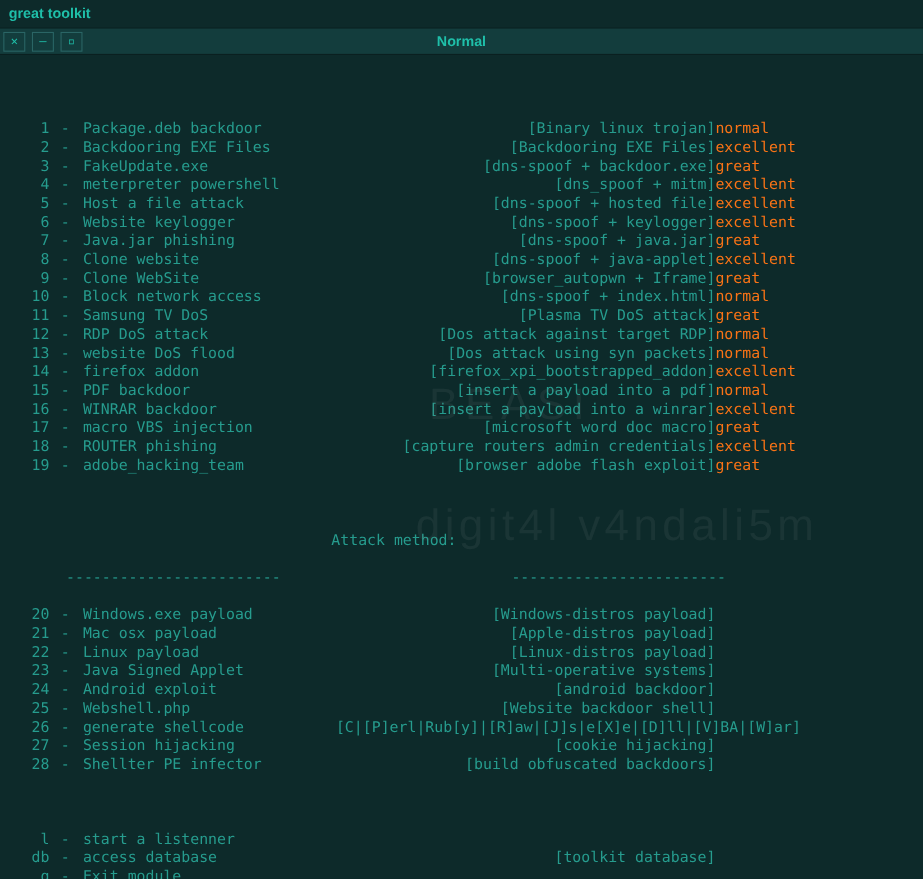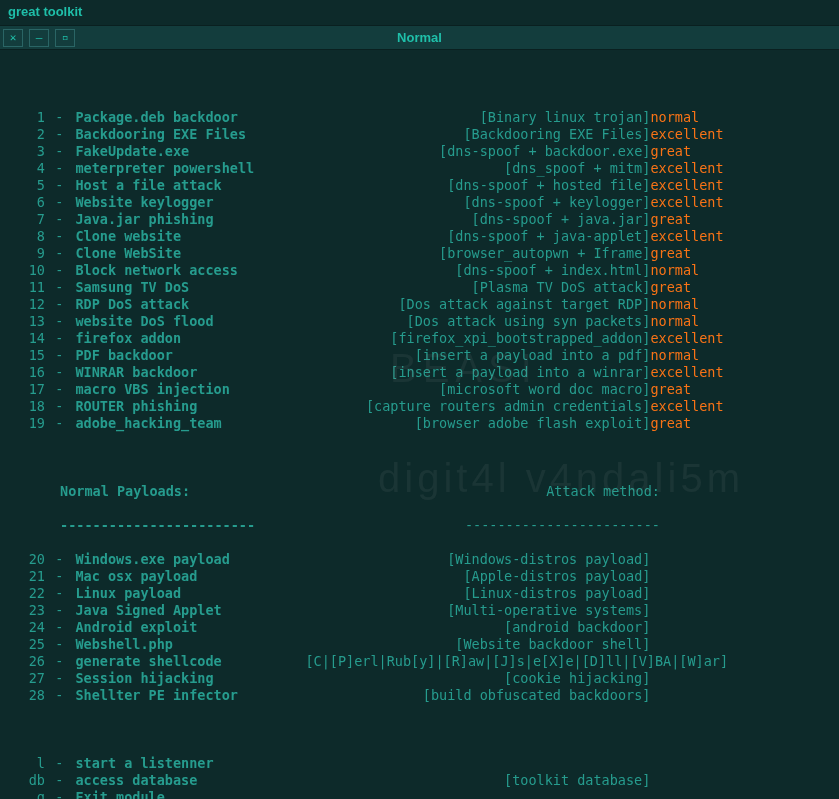--- a/index.html
+++ b/index.html
@@ -67,21 +67,21 @@
     font-family:sans-serif;
   }
   .wm1 { top:310px; left:390px; }
   .wm2 { top:420px; left:378px; font-size:40px; letter-spacing:4px;}
   .idx { color:#269c8e; }
   .name { color:#269c8e; }
   .desc { color:#269c8e; }
   .rating { color:#f97316; }
   .row { display:flex; }
   .col-idx  { display:inline-block; width:35px; text-align:right; }
-  .col-name { display:inline-block; width:245px;font-weight:bold; }
+  .col-name { display:inline-block; width:245px; }
   .col-desc { display:inline-block; width:355px;text-align:right; }
   .col-rate { display:inline-block; }
   .hdr { color:#269c8e; }
   .dashes { color:#269c8e; }
 </style>
 </head>
 <body>
 
 <div class="titlebar">
   <span>great toolkit</span>
@@ -94,21 +94,20 @@
   <div class="toolbar-title">Normal</div>
 </div>
 
 <div class="term">
 <div class="watermark wm1">BEASI</div>
 <div class="watermark wm2">digit4l v4ndali5m</div>
 <div id="rows1"><div class="row"><span class="col-idx idx">1</span><span style="display: inline-block; width: auto; white-space: pre; padding: 0px 4px 0px 2px;"> - </span><span class="col-name name" style="width: 230px;">Package.deb backdoor</span><span class="col-desc desc" style="width: 345px;">[Binary linux trojan]</span><span class="col-rate rating">normal</span></div><div class="row"><span class="col-idx idx">2</span><span style="display: inline-block; width: auto; white-space: pre; padding: 0px 4px 0px 2px;"> - </span><span class="col-name name" style="width: 230px;">Backdooring EXE Files</span><span class="col-desc desc" style="width: 345px;">[Backdooring EXE Files]</span><span class="col-rate rating">excellent</span></div><div class="row"><span class="col-idx idx">3</span><span style="display: inline-block; width: auto; white-space: pre; padding: 0px 4px 0px 2px;"> - </span><span class="col-name name" style="width: 230px;">FakeUpdate.exe</span><span class="col-desc desc" style="width: 345px;">[dns-spoof + backdoor.exe]</span><span class="col-rate rating">great</span></div><div class="row"><span class="col-idx idx">4</span><span style="display: inline-block; width: auto; white-space: pre; padding: 0px 4px 0px 2px;"> - </span><span class="col-name name" style="width: 230px;">meterpreter powershell</span><span class="col-desc desc" style="width: 345px;">[dns_spoof + mitm]</span><span class="col-rate rating">excellent</span></div><div class="row"><span class="col-idx idx">5</span><span style="display: inline-block; width: auto; white-space: pre; padding: 0px 4px 0px 2px;"> - </span><span class="col-name name" style="width: 230px;">Host a file attack</span><span class="col-desc desc" style="width: 345px;">[dns-spoof + hosted file]</span><span class="col-rate rating">excellent</span></div><div class="row"><span class="col-idx idx">6</span><span style="display: inline-block; width: auto; white-space: pre; padding: 0px 4px 0px 2px;"> - </span><span class="col-name name" style="width: 230px;">Website keylogger</span><span class="col-desc desc" style="width: 345px;">[dns-spoof + keylogger]</span><span class="col-rate rating">excellent</span></div><div class="row"><span class="col-idx idx">7</span><span style="display: inline-block; width: auto; white-space: pre; padding: 0px 4px 0px 2px;"> - </span><span class="col-name name" style="width: 230px;">Java.jar phishing</span><span class="col-desc desc" style="width: 345px;">[dns-spoof + java.jar]</span><span class="col-rate rating">great</span></div><div class="row"><span class="col-idx idx">8</span><span style="display: inline-block; width: auto; white-space: pre; padding: 0px 4px 0px 2px;"> - </span><span class="col-name name" style="width: 230px;">Clone website</span><span class="col-desc desc" style="width: 345px;">[dns-spoof + java-applet]</span><span class="col-rate rating">excellent</span></div><div class="row"><span class="col-idx idx">9</span><span style="display: inline-block; width: auto; white-space: pre; padding: 0px 4px 0px 2px;"> - </span><span class="col-name name" style="width: 230px;">Clone WebSite</span><span class="col-desc desc" style="width: 345px;">[browser_autopwn + Iframe]</span><span class="col-rate rating">great</span></div><div class="row"><span class="col-idx idx">10</span><span style="display: inline-block; width: auto; white-space: pre; padding: 0px 4px 0px 2px;"> - </span><span class="col-name name" style="width: 230px;">Block network access</span><span class="col-desc desc" style="width: 345px;">[dns-spoof + index.html]</span><span class="col-rate rating">normal</span></div><div class="row"><span class="col-idx idx">11</span><span style="display: inline-block; width: auto; white-space: pre; padding: 0px 4px 0px 2px;"> - </span><span class="col-name name" style="width: 230px;">Samsung TV DoS</span><span class="col-desc desc" style="width: 345px;">[Plasma TV DoS attack]</span><span class="col-rate rating">great</span></div><div class="row"><span class="col-idx idx">12</span><span style="display: inline-block; width: auto; white-space: pre; padding: 0px 4px 0px 2px;"> - </span><span class="col-name name" style="width: 230px;">RDP DoS attack</span><span class="col-desc desc" style="width: 345px;">[Dos attack against target RDP]</span><span class="col-rate rating">normal</span></div><div class="row"><span class="col-idx idx">13</span><span style="display: inline-block; width: auto; white-space: pre; padding: 0px 4px 0px 2px;"> - </span><span class="col-name name" style="width: 230px;">website DoS flood</span><span class="col-desc desc" style="width: 345px;">[Dos attack using syn packets]</span><span class="col-rate rating">normal</span></div><div class="row"><span class="col-idx idx">14</span><span style="display: inline-block; width: auto; white-space: pre; padding: 0px 4px 0px 2px;"> - </span><span class="col-name name" style="width: 230px;">firefox addon</span><span class="col-desc desc" style="width: 345px;">[firefox_xpi_bootstrapped_addon]</span><span class="col-rate rating">excellent</span></div><div class="row"><span class="col-idx idx">15</span><span style="display: inline-block; width: auto; white-space: pre; padding: 0px 4px 0px 2px;"> - </span><span class="col-name name" style="width: 230px;">PDF backdoor</span><span class="col-desc desc" style="width: 345px;">[insert a payload into a pdf]</span><span class="col-rate rating">normal</span></div><div class="row"><span class="col-idx idx">16</span><span style="display: inline-block; width: auto; white-space: pre; padding: 0px 4px 0px 2px;"> - </span><span class="col-name name" style="width: 230px;">WINRAR backdoor</span><span class="col-desc desc" style="width: 345px;">[insert a payload into a winrar]</span><span class="col-rate rating">excellent</span></div><div class="row"><span class="col-idx idx">17</span><span style="display: inline-block; width: auto; white-space: pre; padding: 0px 4px 0px 2px;"> - </span><span class="col-name name" style="width: 230px;">macro VBS injection</span><span class="col-desc desc" style="width: 345px;">[microsoft word doc macro]</span><span class="col-rate rating">great</span></div><div class="row"><span class="col-idx idx">18</span><span style="display: inline-block; width: auto; white-space: pre; padding: 0px 4px 0px 2px;"> - </span><span class="col-name name" style="width: 230px;">ROUTER phishing</span><span class="col-desc desc" style="width: 345px;">[capture routers admin credentials]</span><span class="col-rate rating">excellent</span></div><div class="row"><span class="col-idx idx">19</span><span style="display: inline-block; width: auto; white-space: pre; padding: 0px 4px 0px 2px;"> - </span><span class="col-name name" style="width: 230px;">adobe_hacking_team</span><span class="col-desc desc" style="width: 345px;">[browser adobe flash exploit]</span><span class="col-rate rating">great</span></div></div>
 <div style="height:17px"></div>
 <div class="row">
   <span class="col-idx"></span><span style="width:15px;display:inline-block"></span>
-  <span class="col-name hdr">Normal Payloads:</span>
   <span class="col-desc hdr">Attack method:</span>
 </div>
 <div class="row">
   <span class="col-idx"></span><span style="width:15px;display:inline-block"></span>
   <span class="col-name dashes">------------------------</span>
   <span class="col-desc dashes">------------------------</span>
 </div>
 <div id="rows2"><div class="row"><span class="col-idx idx">20</span><span style="display: inline-block; width: auto; white-space: pre; padding: 0px 4px 0px 2px;"> - </span><span class="col-name name" style="width: 230px;">Windows.exe payload</span><span class="col-desc desc" style="width: 345px;">[Windows-distros payload]</span></div><div class="row"><span class="col-idx idx">21</span><span style="display: inline-block; width: auto; white-space: pre; padding: 0px 4px 0px 2px;"> - </span><span class="col-name name" style="width: 230px;">Mac osx payload</span><span class="col-desc desc" style="width: 345px;">[Apple-distros payload]</span></div><div class="row"><span class="col-idx idx">22</span><span style="display: inline-block; width: auto; white-space: pre; padding: 0px 4px 0px 2px;"> - </span><span class="col-name name" style="width: 230px;">Linux payload</span><span class="col-desc desc" style="width: 345px;">[Linux-distros payload]</span></div><div class="row"><span class="col-idx idx">23</span><span style="display: inline-block; width: auto; white-space: pre; padding: 0px 4px 0px 2px;"> - </span><span class="col-name name" style="width: 230px;">Java Signed Applet</span><span class="col-desc desc" style="width: 345px;">[Multi-operative systems]</span></div><div class="row"><span class="col-idx idx">24</span><span style="display: inline-block; width: auto; white-space: pre; padding: 0px 4px 0px 2px;"> - </span><span class="col-name name" style="width: 230px;">Android exploit</span><span class="col-desc desc" style="width: 345px;">[android backdoor]</span></div><div class="row"><span class="col-idx idx">25</span><span style="display: inline-block; width: auto; white-space: pre; padding: 0px 4px 0px 2px;"> - </span><span class="col-name name" style="width: 230px;">Webshell.php</span><span class="col-desc desc" style="width: 345px;">[Website backdoor shell]</span></div><div class="row"><span class="col-idx idx">26</span><span style="display: inline-block; width: auto; white-space: pre; padding: 0px 4px 0px 2px;"> - </span><span class="col-name name" style="width: 230px;">generate shellcode</span><span class="col-desc desc" style="width: 345px;">[C|[P]erl|Rub[y]|[R]aw|[J]s|e[X]e|[D]ll|[V]BA|[W]ar]</span></div><div class="row"><span class="col-idx idx">27</span><span style="display: inline-block; width: auto; white-space: pre; padding: 0px 4px 0px 2px;"> - </span><span class="col-name name" style="width: 230px;">Session hijacking</span><span class="col-desc desc" style="width: 345px;">[cookie hijacking]</span></div><div class="row"><span class="col-idx idx">28</span><span style="display: inline-block; width: auto; white-space: pre; padding: 0px 4px 0px 2px;"> - </span><span class="col-name name" style="width: 230px;">Shellter PE infector</span><span class="col-desc desc" style="width: 345px;">[build obfuscated backdoors]</span></div></div>
 <div style="height:17px"></div>
 <div id="rows3"><div class="row"><span class="col-idx idx">l</span><span style="display: inline-block; width: auto; white-space: pre; padding: 0px 4px 0px 2px;"> - </span><span class="col-name name" style="width: 230px;">start a listenner</span><span class="col-desc desc" style="width: 345px;"></span></div><div class="row"><span class="col-idx idx">db</span><span style="display: inline-block; width: auto; white-space: pre; padding: 0px 4px 0px 2px;"> - </span><span class="col-name name" style="width: 230px;">access database</span><span class="col-desc desc" style="width: 345px;">[toolkit database]</span></div><div class="row"><span class="col-idx idx">q</span><span style="display: inline-block; width: auto; white-space: pre; padding: 0px 4px 0px 2px;"> - </span><span class="col-name name" style="width: 230px;">Exit module</span><span class="col-desc desc" style="width: 345px;"></span></div></div>

